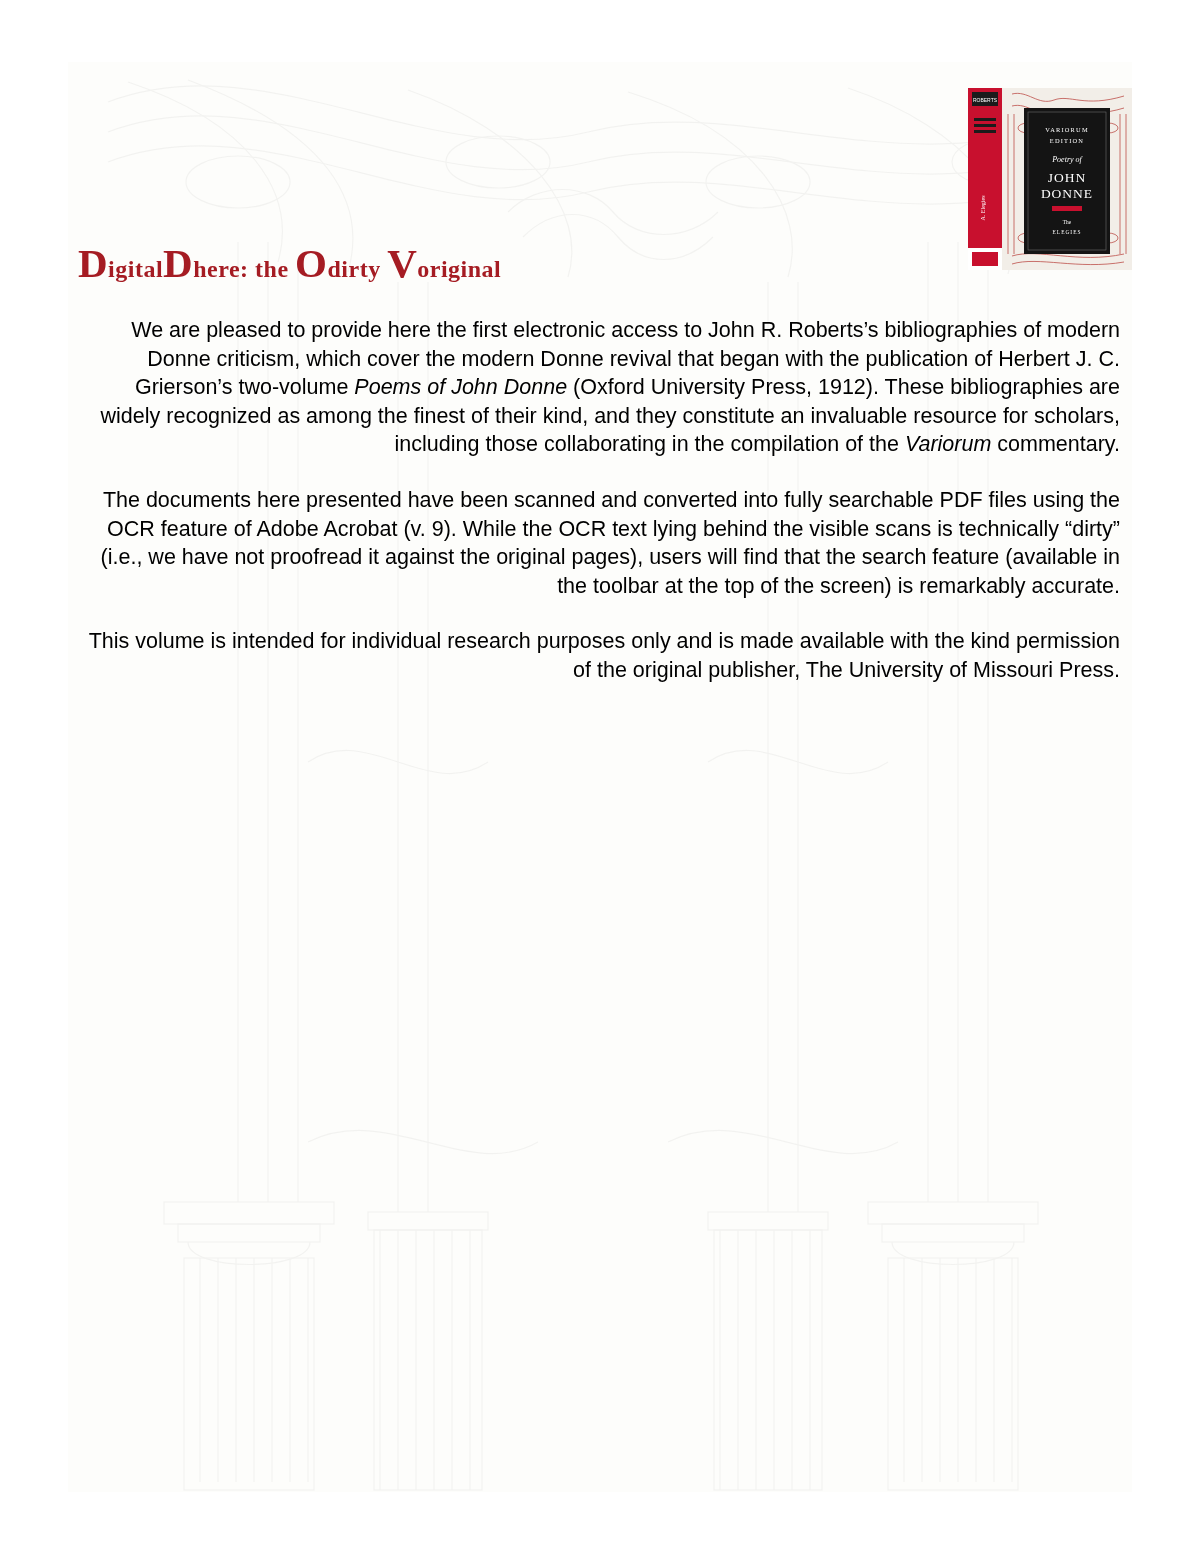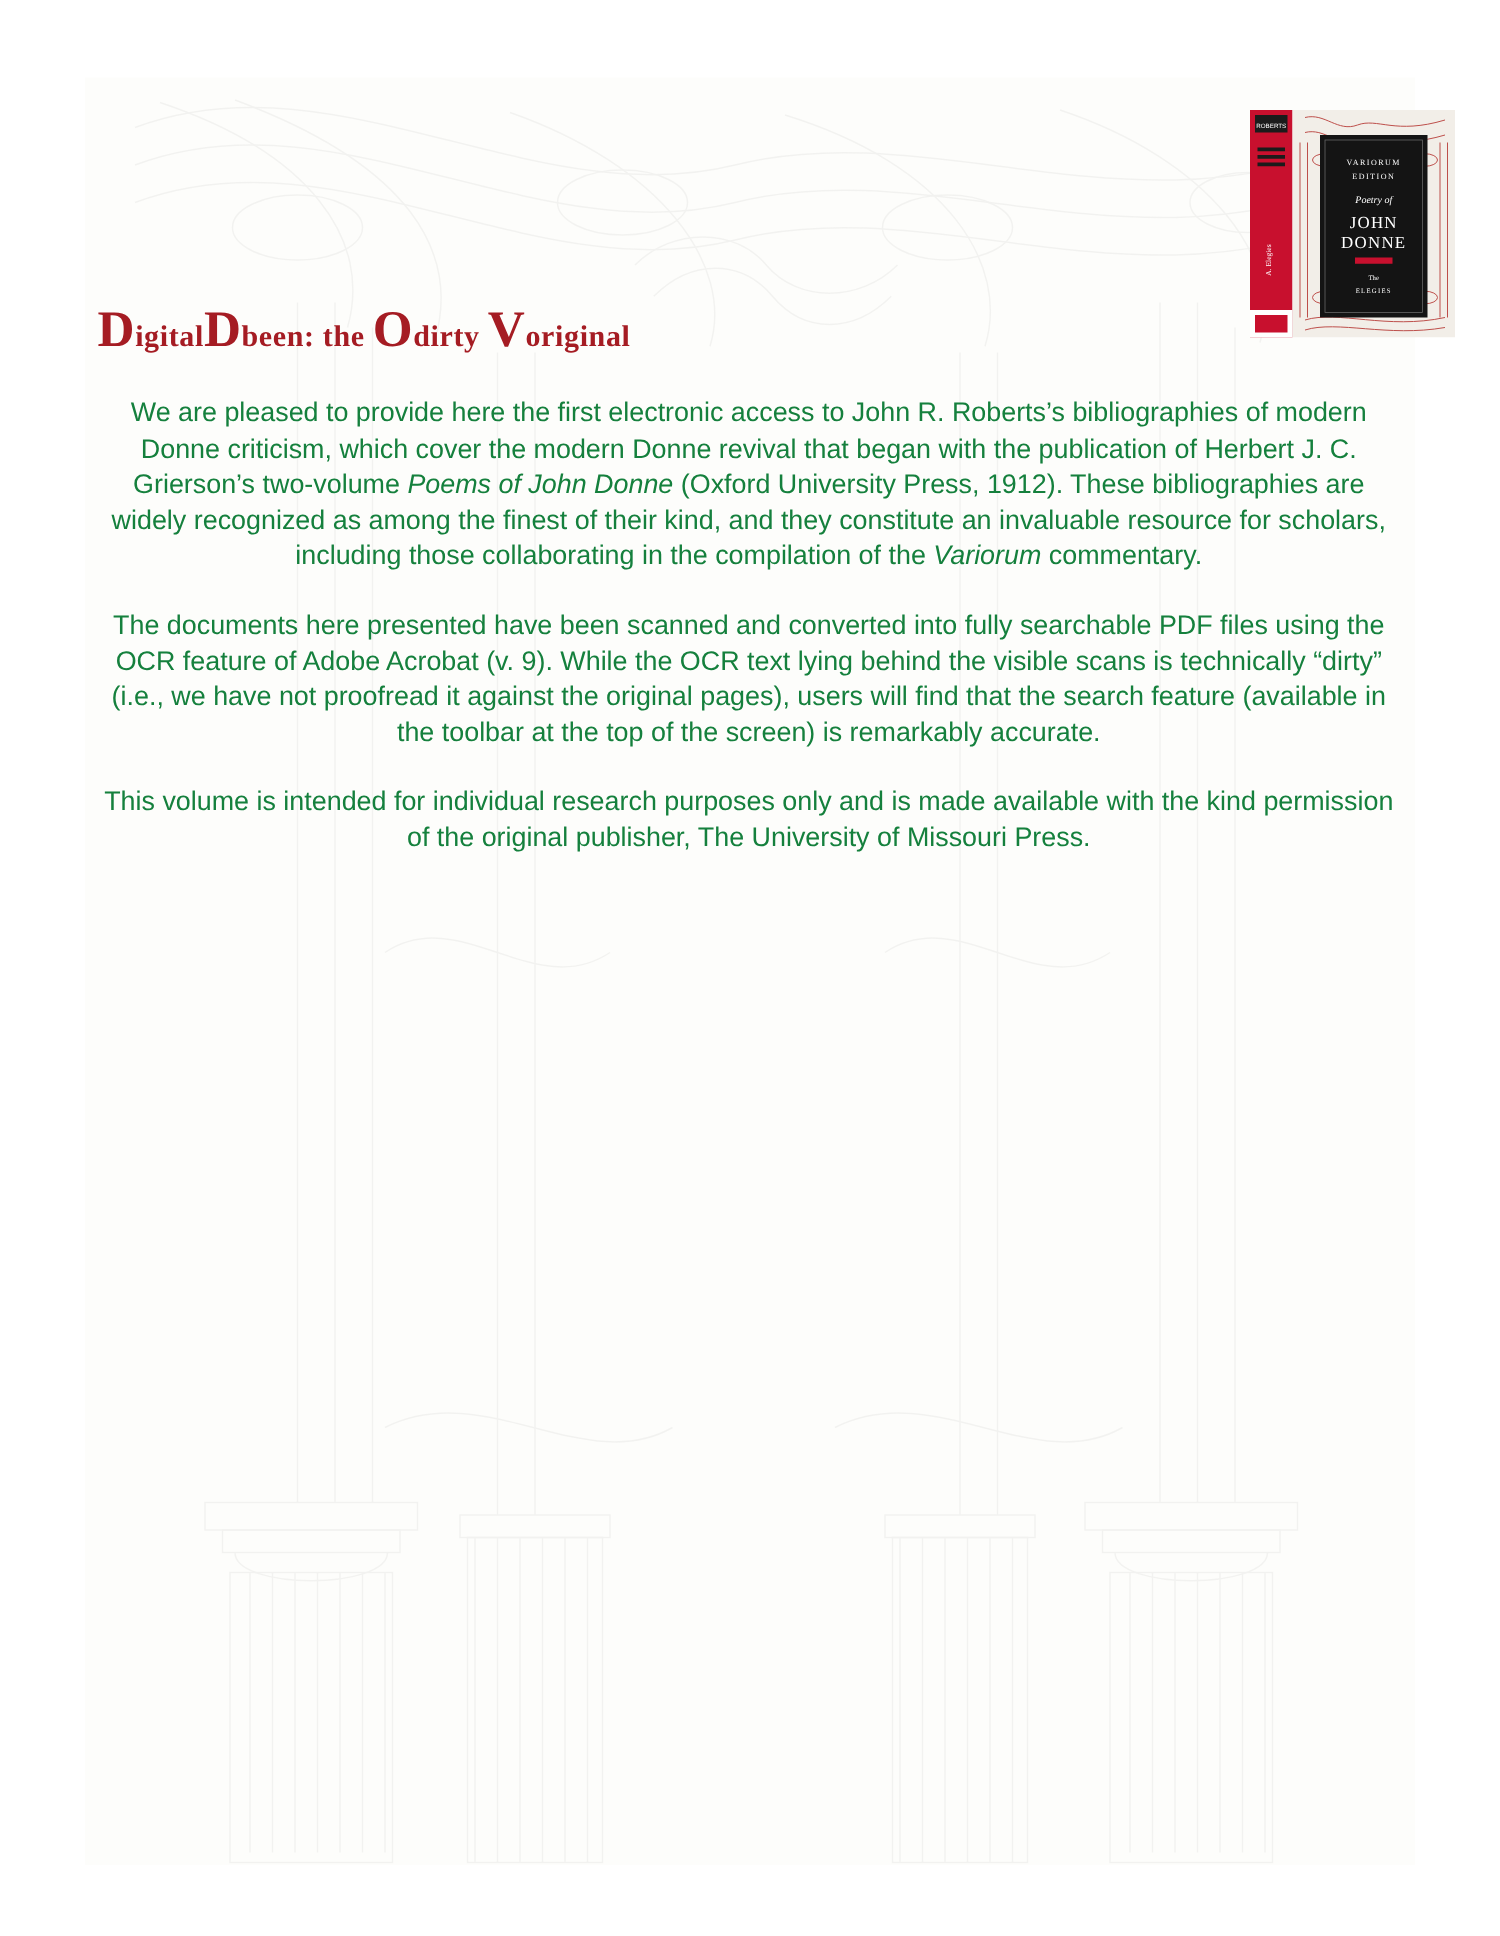--- a/index.html
+++ b/index.html
@@ -39,21 +39,21 @@
     top: 62px;
     width: 1064px;
     height: 1430px;
     opacity: 0.085;
     pointer-events: none;
   }
   .watermark svg { display: block; }
 
   .book-cover {
     position: absolute;
-    left: 1000px;
+    left: 968px;
     top: 88px;
     width: 164px;
     height: 182px;
   }
 
   .title {
     position: absolute;
     left: 78px;
     top: 212px;
     width: 900px;
@@ -64,24 +64,24 @@
     white-space: nowrap;
   }
   .title .cap { font-size: 41px; }
   .title .sc { font-size: 24px; }
 
   .body-text {
     position: absolute;
     left: 78px;
     top: 316px;
     width: 1042px;
-    color: #15803d;
+    color: #000000;
     font-size: 21.5px;
     line-height: 28.6px;
-    text-align: center;
+    text-align: right;
   }
   .body-text p {
     margin: 0 0 27px 0;
   }
   .body-text p:last-child { margin-bottom: 0; }
   .it { font-style: italic; }
 </style>
 </head>
 <body>
 
@@ -174,21 +174,21 @@
       <text x="99" y="74" font-family="Liberation Serif, serif" font-size="8" fill="#ffffff" text-anchor="middle" font-style="italic">Poetry of</text>
       <text x="99" y="94" font-family="Liberation Serif, serif" font-size="13.5" fill="#ffffff" text-anchor="middle" letter-spacing="1">JOHN</text>
       <text x="99" y="110" font-family="Liberation Serif, serif" font-size="13.5" fill="#ffffff" text-anchor="middle" letter-spacing="1">DONNE</text>
       <rect x="84" y="118" width="30" height="5" fill="#c8102e"></rect>
       <text x="99" y="136" font-family="Liberation Serif, serif" font-size="5.4" fill="#ffffff" text-anchor="middle">The</text>
       <text x="99" y="146" font-family="Liberation Serif, serif" font-size="5.4" fill="#ffffff" text-anchor="middle" letter-spacing="1">ELEGIES</text>
     </svg>
   </div>
 
   <h1 class="title">
-    <span class="cap">D</span><span class="sc">igital</span><span class="cap">D</span><span class="sc">been</span><span class="sc">: the </span><span class="cap">O</span><span class="sc">dirty </span><span class="cap">V</span><span class="sc">original</span>
+    <span class="cap">D</span><span class="sc">igital</span><span class="cap">D</span><span class="sc">here</span><span class="sc">: the </span><span class="cap">O</span><span class="sc">dirty </span><span class="cap">V</span><span class="sc">original</span>
   </h1>
 
   <div class="body-text">
     <p><span>We are pleased to provide here the first electronic access to John R. Roberts’s bibliographies of modern Donne criticism, which cover the modern Donne revival that began with the publication of Herbert J. C. Grierson’s two-volume </span><span class="it">Poems of John Donne</span><span> (Oxford University Press, 1912). These bibliographies are widely recognized as among the finest of their kind, and they constitute an invaluable resource for scholars, including those collaborating in the compilation of the </span><span class="it">Variorum</span><span> commentary.</span></p>
 
     <p>The documents here presented have been scanned and converted into fully searchable PDF files using the OCR feature of Adobe Acrobat (v. 9). While the OCR text lying behind the visible scans is technically “dirty” (i.e., we have not proofread it against the original pages), users will find that the search feature (available in the toolbar at the top of the screen) is remarkably accurate.</p>
 
     <p>This volume is intended for individual research purposes only and is made available with the kind permission of the original publisher, The University of Missouri Press.</p>
   </div>
 

